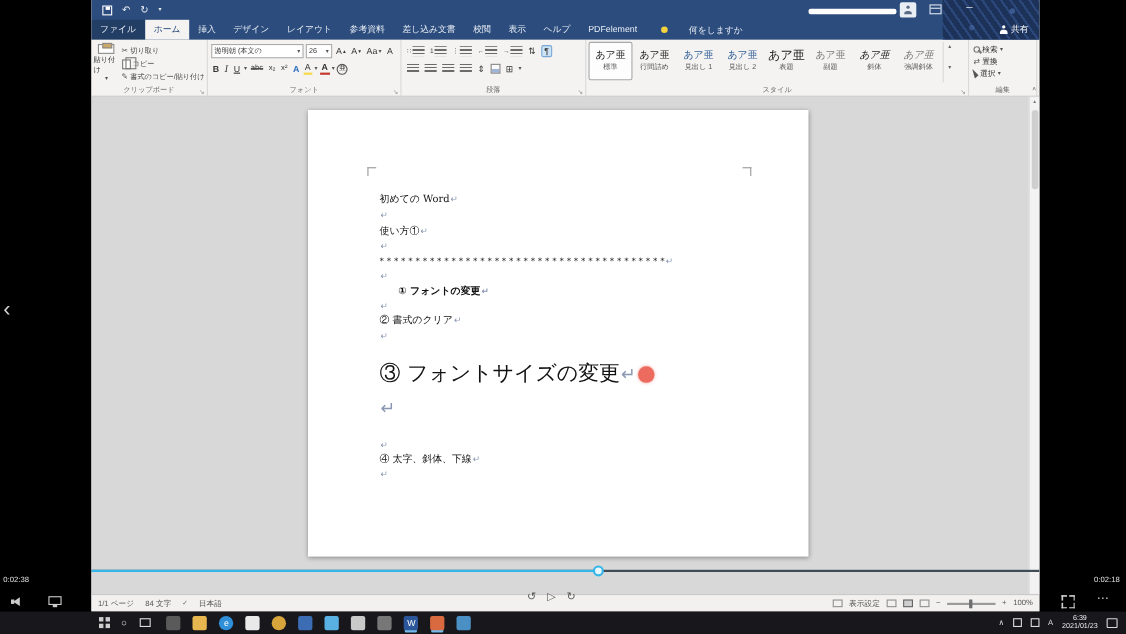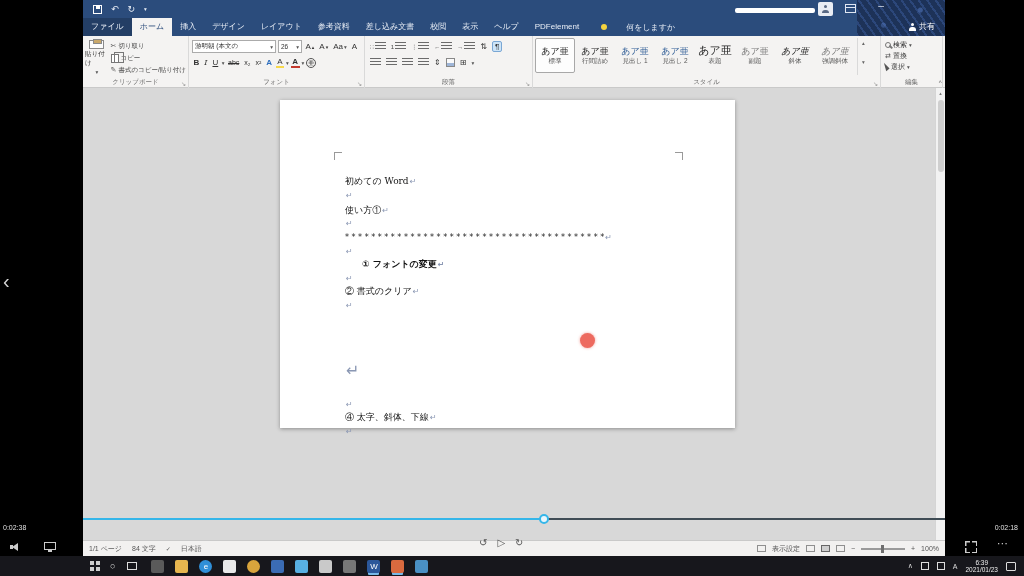--- a/index.html
+++ b/index.html
@@ -79,21 +79,21 @@
   .v7 { font-style:italic; } .v8 { font-style:italic; color:#7a7a7a; }
   .sty-ctrl { width:12px; display:flex; flex-direction:column; border-left:1px solid #d9d9d9; margin-left:2px; }
   .sty-ctrl span { flex:1; font-size:5.5px; text-align:center; color:#666; line-height:10px; }
 
   .g-edit { width:62px; padding:3px 3px 13px 4px; }
   .erow { display:flex; align-items:center; gap:2px; font-size:7px; color:#333; height:11px; white-space:nowrap; }
   .collapse-btn { position:absolute; right:3px; bottom:2px; font-size:6px; color:#666; }
 
   
   .docarea { position:absolute; top:88px; left:0; width:862px; height:452px; background:#d8d8d8; }
-  .page { position:absolute; left:197px; top:12px; width:455px; height:328px; background:#fff; box-shadow:0 1px 4px rgba(0,0,0,.35); }
+  .page { position:absolute; left:197px; top:12px; width:455px; height:406px; background:#fff; box-shadow:0 1px 4px rgba(0,0,0,.35); }
   .dl { position:absolute; left:65px; font-family:"DejaVu Serif","Liberation Serif",serif; font-size:9px; color:#111; white-space:nowrap; line-height:11px; }
   .pm { color:#8a97b3; font-family:"DejaVu Sans",sans-serif; font-size:8px; margin-left:1px; }
   .dl.boldl { font-family:"DejaVu Sans","Liberation Sans",sans-serif; font-weight:bold;margin-left:17px; }
   .dl.ast { font-family:"DejaVu Sans",sans-serif; font-size:8px; letter-spacing:0; color:#222; }
   .dl.big { font-size:19px; line-height:22px; } .dl.big .pm { font-size:16px; }
   .dl.bigpm .pm { font-size:16px; }
   .crop { position:absolute; width:8px; height:8px; }
   .crop.tl { left:54px; top:52px; border-left:1px solid #999; border-top:1px solid #999; }
   .crop.tr { left:395px; top:52px; border-right:1px solid #999; border-top:1px solid #999; }
   .reddot { position:absolute; left:300px; top:233px; width:15px; height:15px; border-radius:50%;
@@ -408,20 +408,21 @@
         <div class="dl" style="top:76px"><span>初めての Word</span><span class="pm">↵</span></div>
         <div class="dl" style="top:90px"><span class="pm">↵</span></div>
         <div class="dl" style="top:105px"><span>使い方①</span><span class="pm">↵</span></div>
         <div class="dl" style="top:118px"><span class="pm">↵</span></div>
         <div class="dl ast" style="top:132px"><span>* * * * * * * * * * * * * * * * * * * * * * * * * * * * * * * * * * * * * * * *</span><span class="pm">↵</span></div>
         <div class="dl" style="top:146px"><span class="pm">↵</span></div>
         <div class="dl boldl" style="top:159px"><span>① フォントの変更</span><span class="pm">↵</span></div>
         <div class="dl" style="top:173px"><span class="pm">↵</span></div>
         <div class="dl" style="top:186px"><span>② 書式のクリア</span><span class="pm">↵</span></div>
         <div class="dl" style="top:200px"><span class="pm">↵</span></div>
+        <div class="dl big" style="top:228px"><span>③ フォントサイズの変更</span><span class="pm">↵</span></div>
         <div class="dl bigpm" style="top:265px"><span class="pm">↵</span></div>
         <div class="dl" style="top:299px"><span class="pm">↵</span></div>
         <div class="dl" style="top:312px"><span>④ 太字、斜体、下線</span><span class="pm">↵</span></div>
         <div class="dl" style="top:326px"><span class="pm">↵</span></div>
 
         <span class="reddot"></span>
       </div>
 
       <div class="vscroll">
         <span class="varrow">▴</span>

